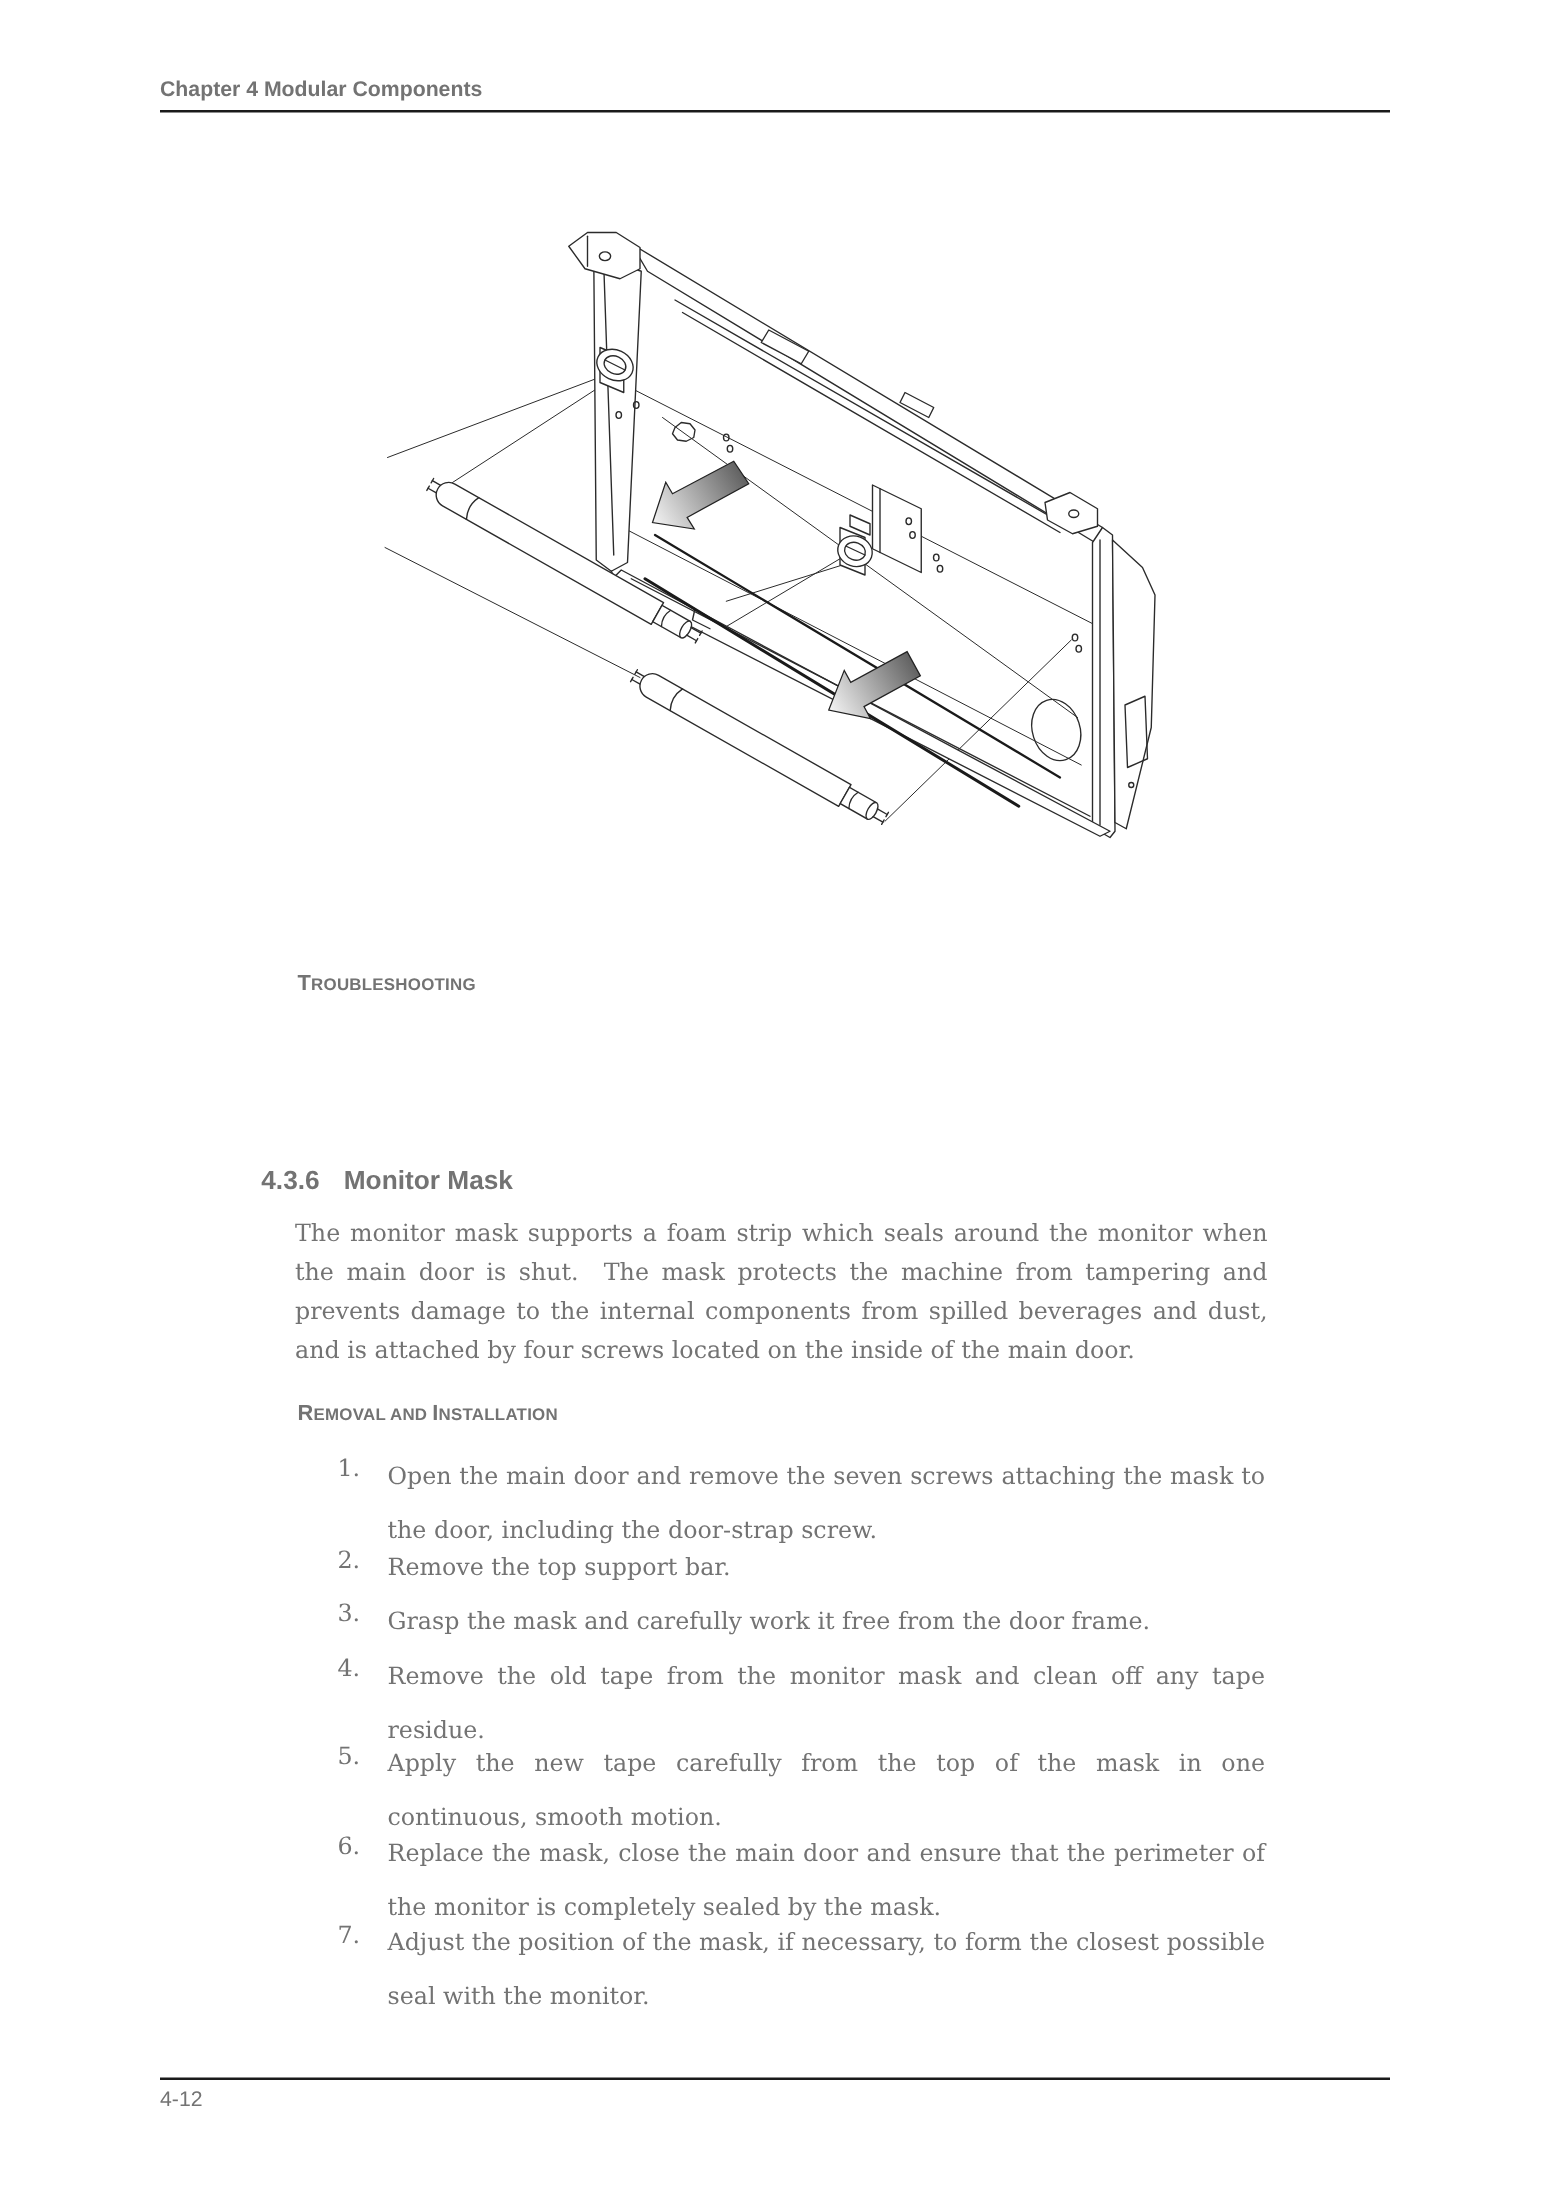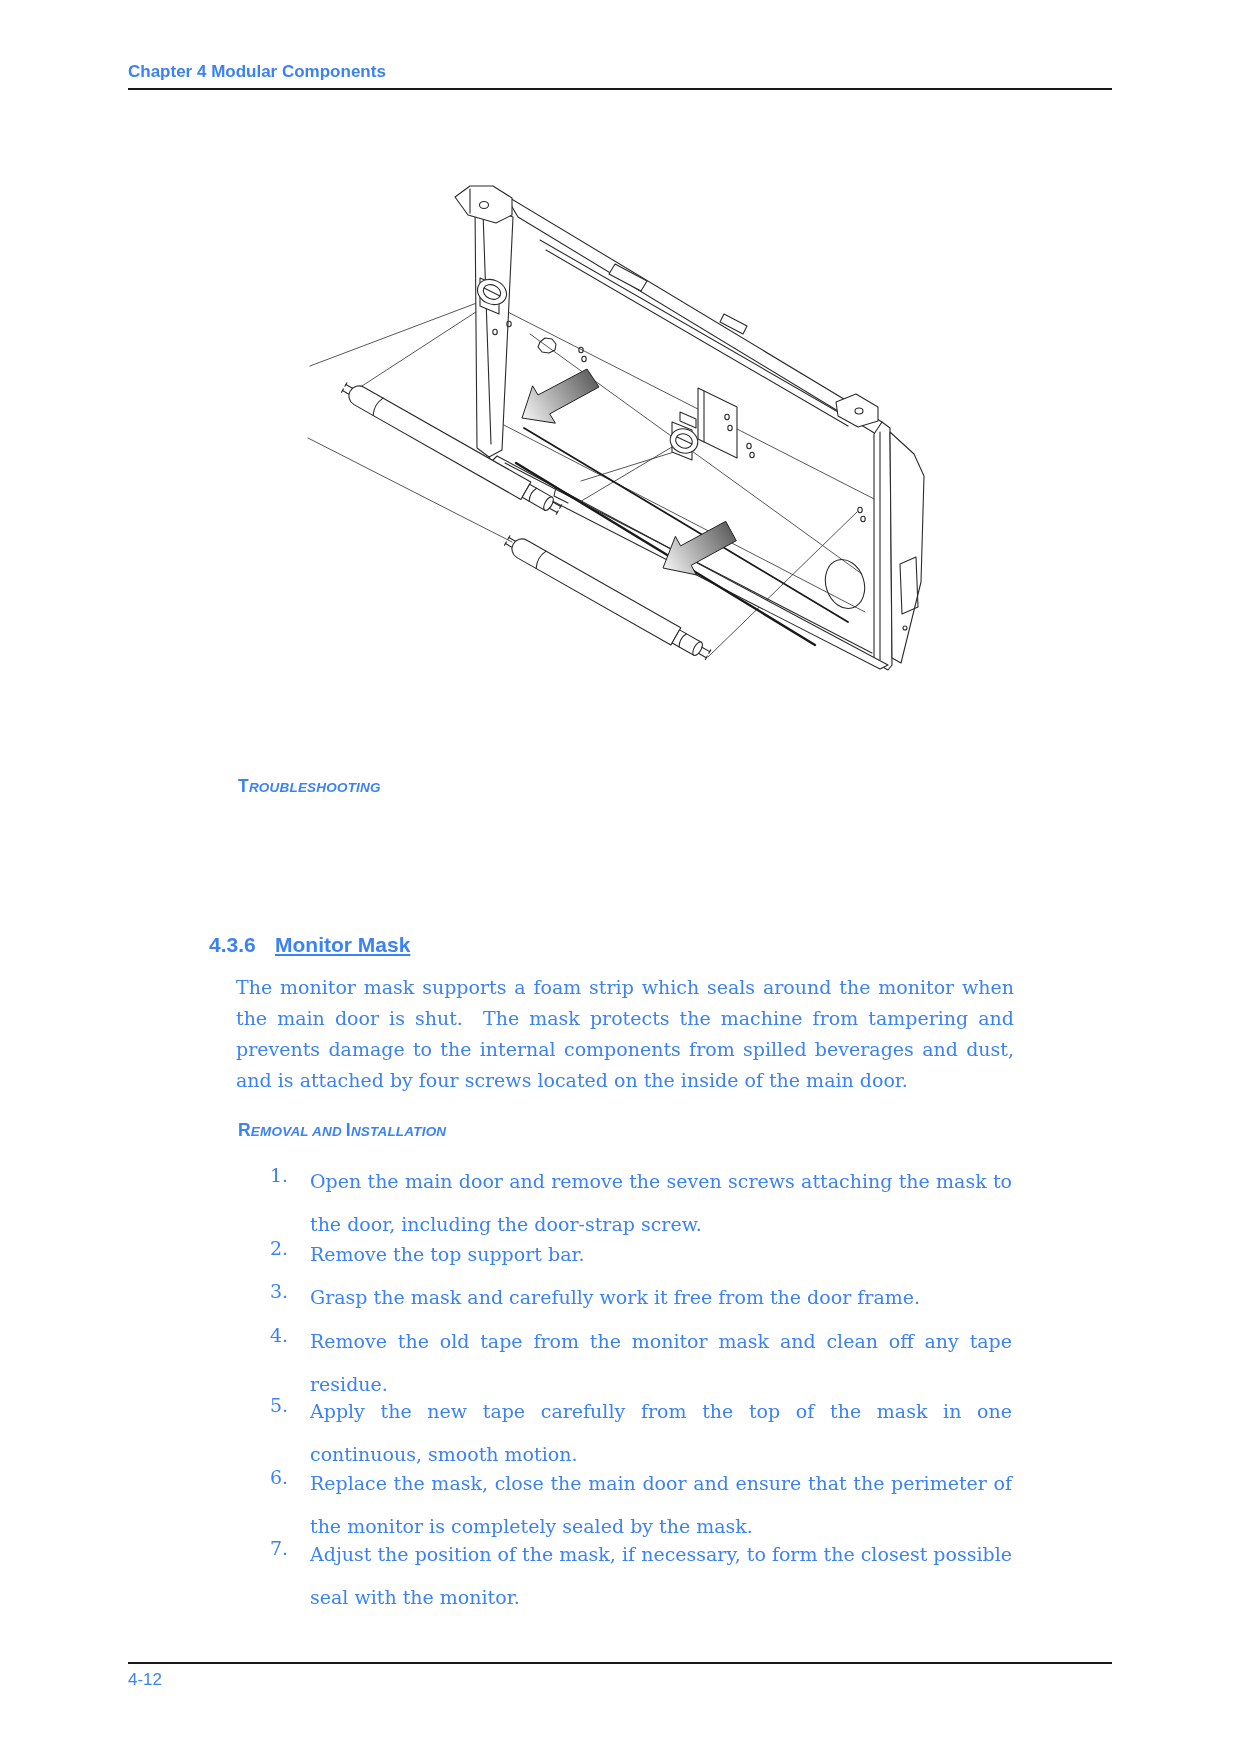--- a/index.html
+++ b/index.html
@@ -1,32 +1,32 @@
 <!DOCTYPE html>
 <html><head>
 <meta charset="utf-8">
 <style>
   html,body{margin:0;padding:0;background:#ffffff;}
-  #page{position:relative;width:1240px;height:1755px;background:#ffffff;color:#3b82f6;
+  #page{position:relative;width:1240px;height:1755px;background:#ffffff;color:#737373;
         font-family:"DejaVu Serif", serif;overflow:hidden;}
   .sans{font-family:"Liberation Sans", sans-serif;}
   .abs{position:absolute;}
   #hdr-title{left:128px;top:62px;font-size:17px;font-weight:bold;}
   #hdr-rule{left:128px;top:88px;width:984px;height:2px;background:#1a1a1a;}
   #fig{left:300px;top:160px;width:660px;height:520px;}
   #caption{left:586px;top:733px;transform:translateX(-50%);font-size:18px;font-weight:bold;white-space:nowrap;}
   .subhead{font-weight:bold;letter-spacing:.2px;}
   .subhead .big{font-size:17.5px;}
-  .subhead .small{font-size:13.5px;font-style:italic;}
+  .subhead .small{font-size:13.5px;}
   #ts-head{left:238px;top:776px;}
   .body-par{font-size:19px;line-height:31px;text-align:justify;}
   #ts-par{left:238px;top:820px;width:776px;}
   #sec-head{left:209px;top:933px;font-size:21px;font-weight:bold;}
   #sec-head .num{position:absolute;left:0;top:0;}
-  #sec-head .ttl{position:absolute;left:66px;top:0;white-space:nowrap;text-decoration:underline;}
+  #sec-head .ttl{position:absolute;left:66px;top:0;white-space:nowrap;}
   #mm-par{left:236px;top:972px;width:778px;}
   #ri-head{left:238px;top:1120px;}
   .step{position:absolute;left:270px;width:742px;}
   .step-num{position:absolute;left:0;top:0;font-size:19px;line-height:31px;}
   .step-text{margin-left:40px;font-size:19px;line-height:43px;text-align:justify;}
   #ftr-rule{left:128px;top:1662px;width:984px;height:2px;background:#1a1a1a;}
   #ftr-page{left:128px;top:1670px;font-size:17px;font-weight:normal;}
   svg .ln{fill:none;stroke:#2b2b2b;stroke-width:1.1;stroke-linecap:round;stroke-linejoin:round;}
   svg .thin{stroke-width:0.8;}
   svg .solid{fill:#ffffff;stroke:#2b2b2b;stroke-width:1.1;stroke-linejoin:round;}

